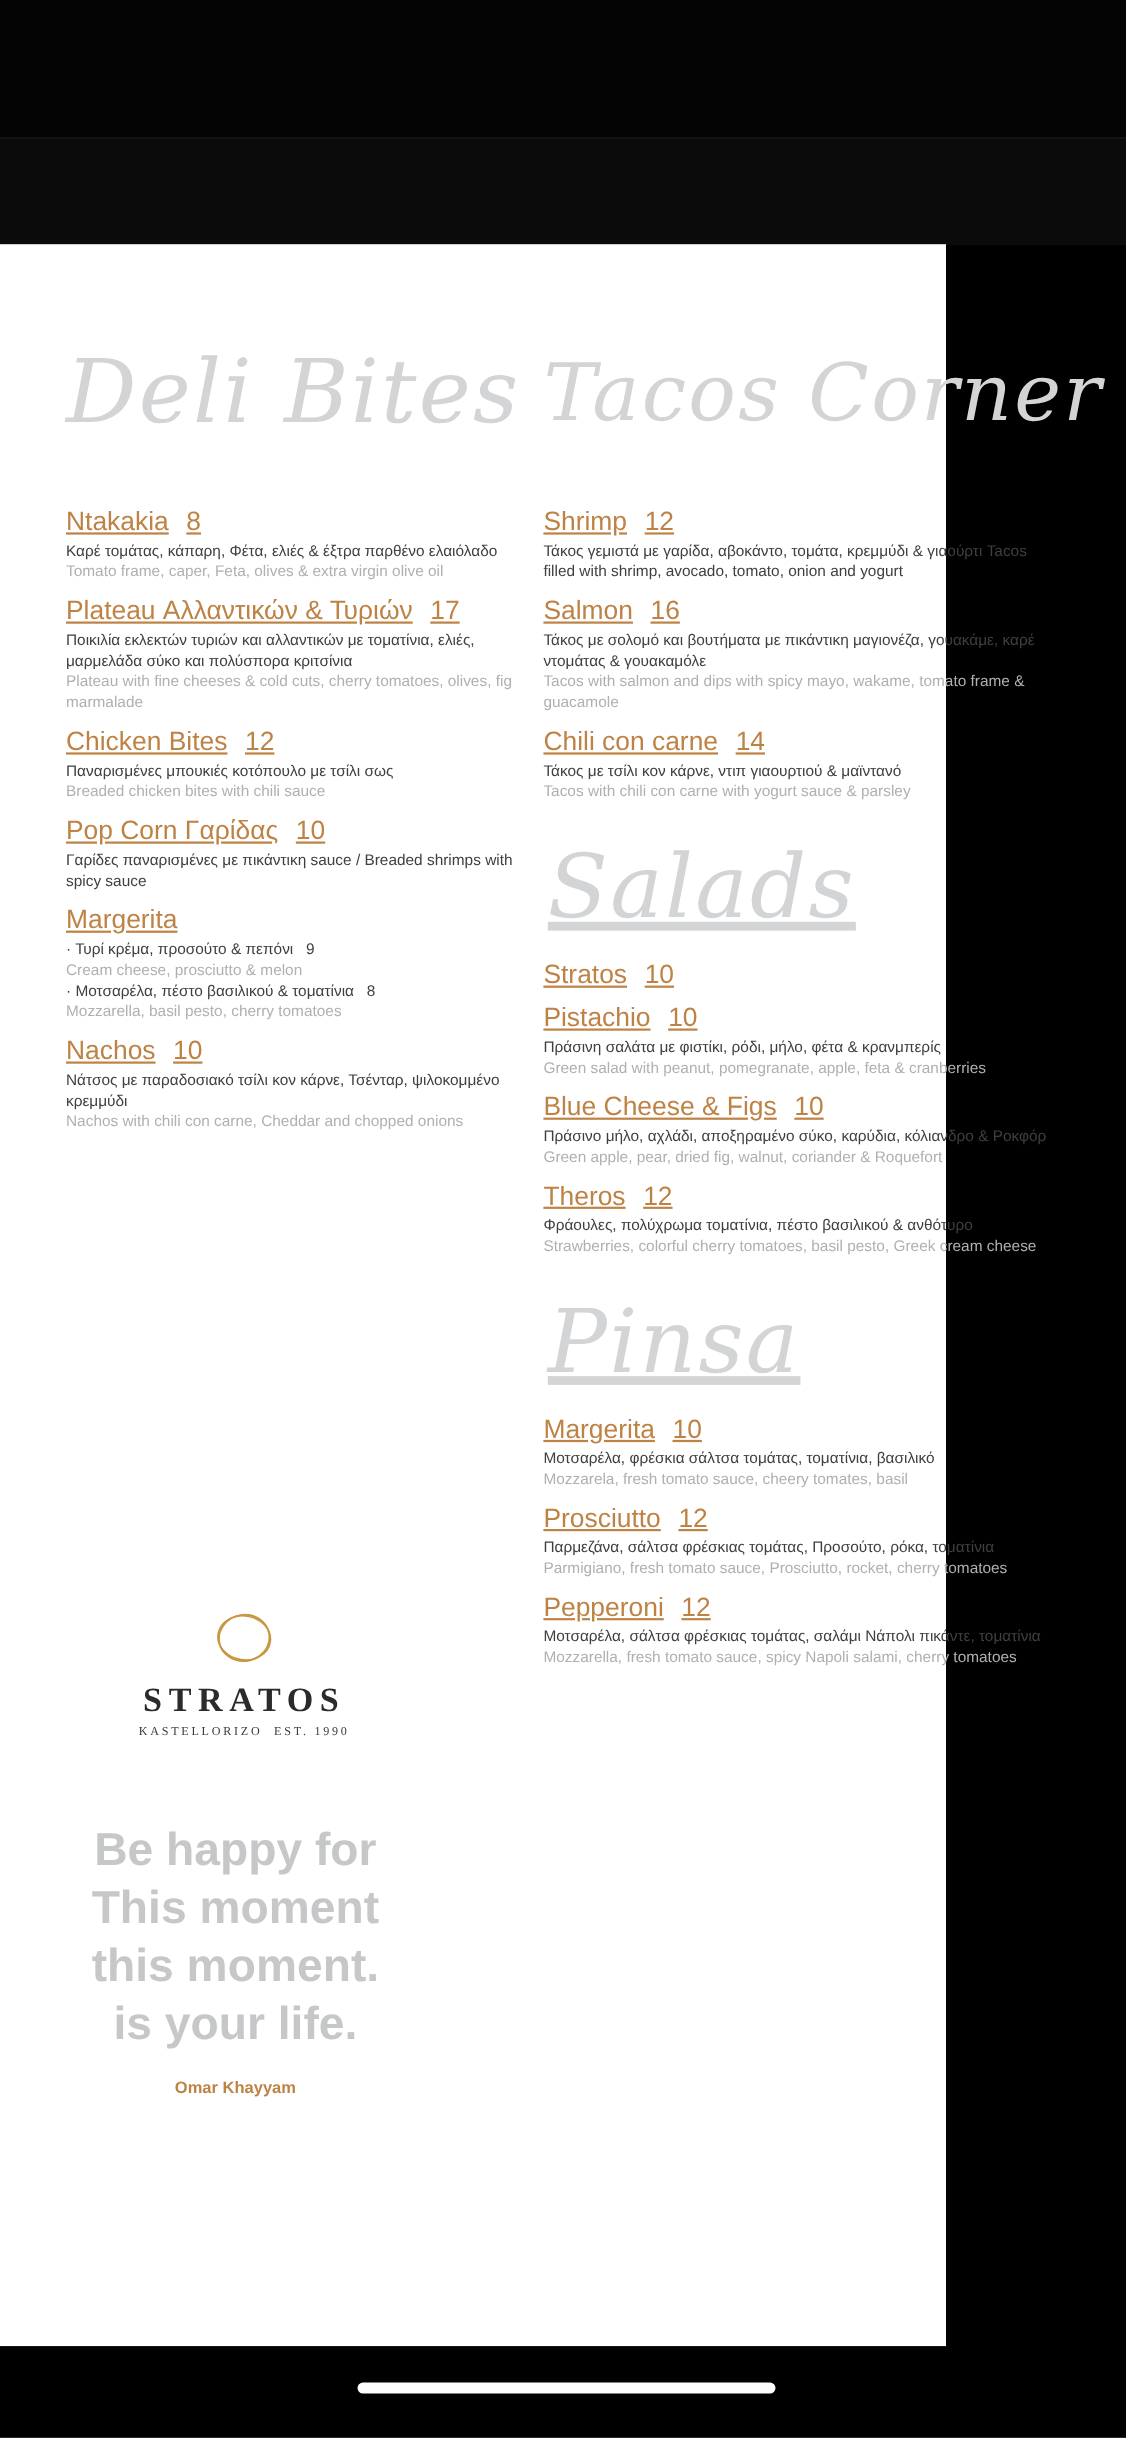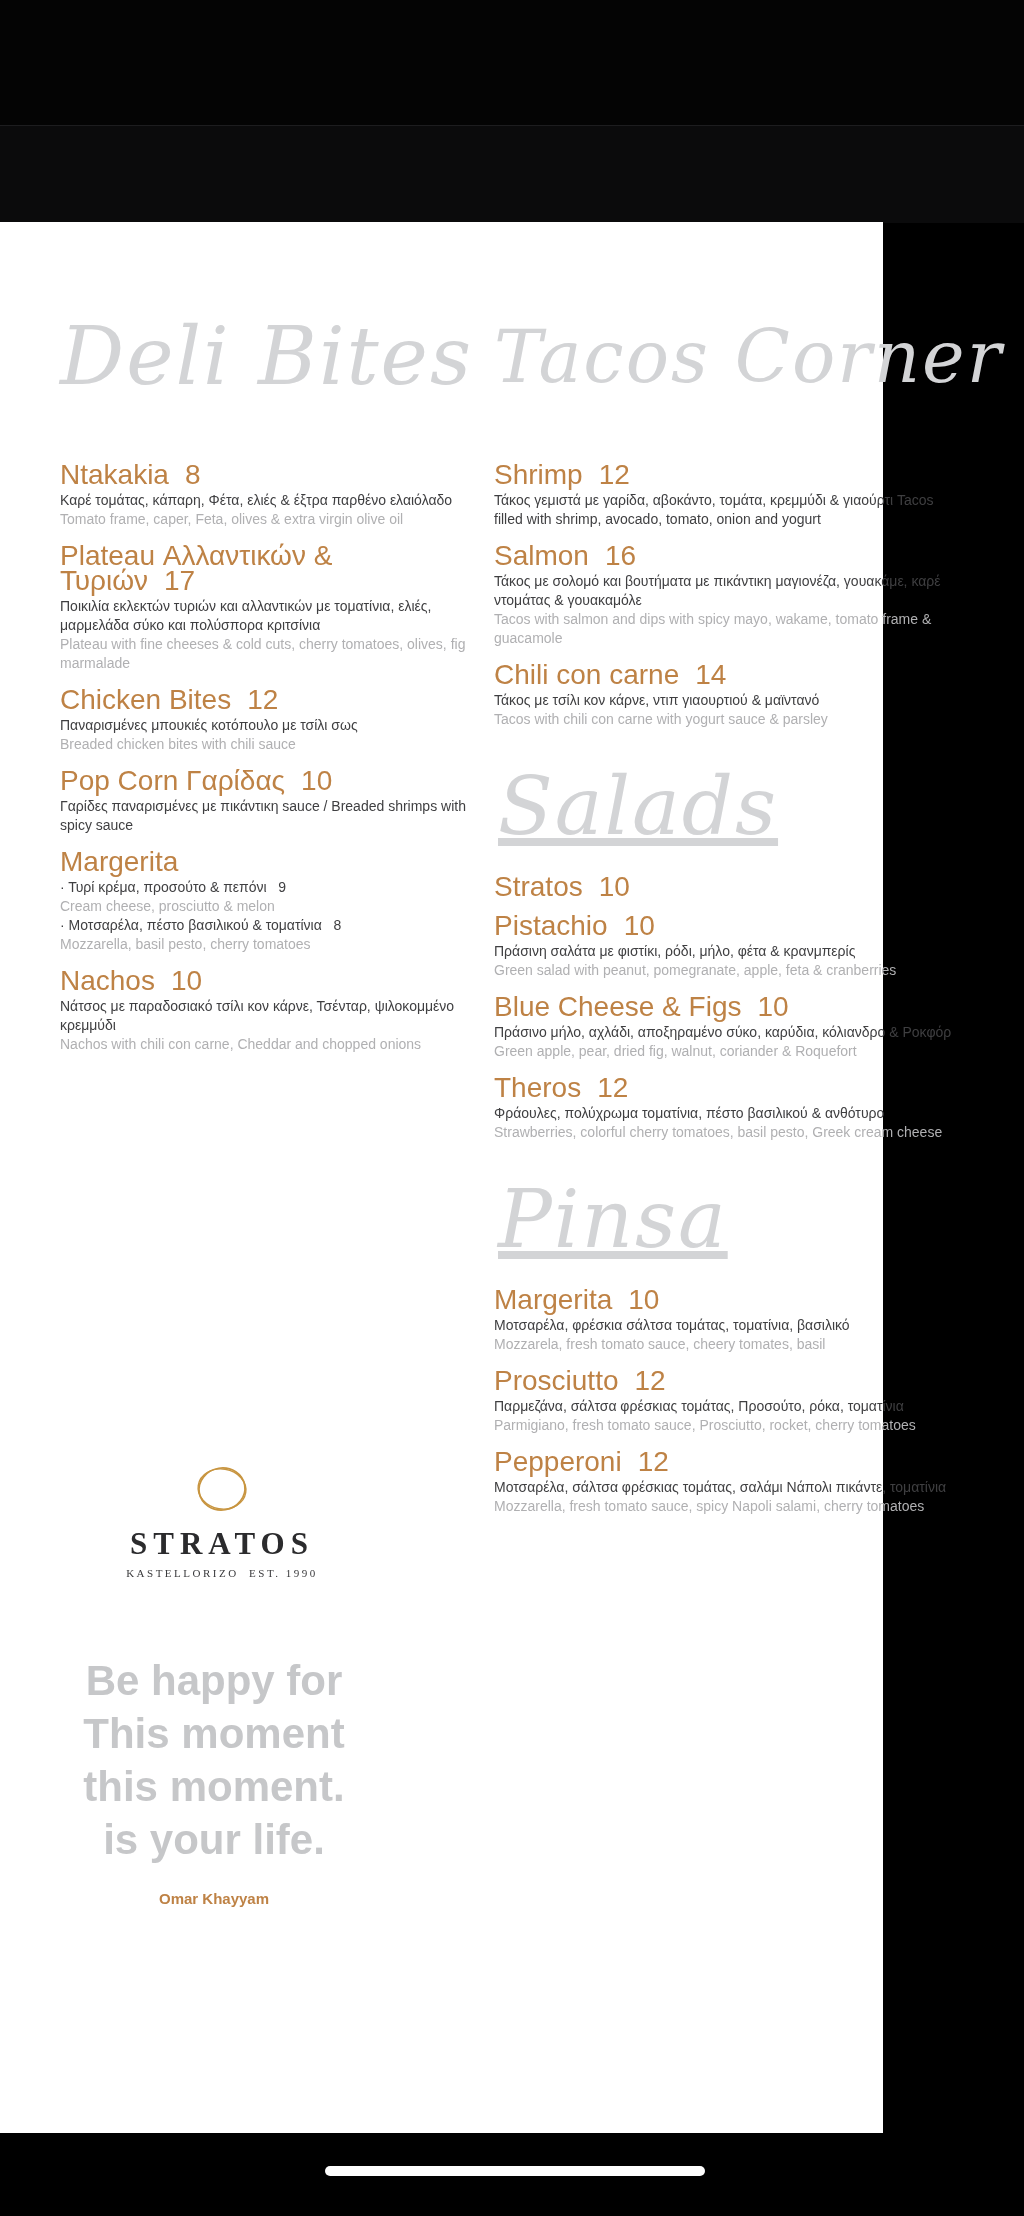--- a/index.html
+++ b/index.html
@@ -2,36 +2,36 @@
 <html><head>
 <meta charset="utf-8">
 <style>
   html,body { margin:0; padding:0; background:#2a2a2a; }
   .screen {
     position:relative; width:1024px; height:2216px; background:#000;
     font-family:"Liberation Sans", sans-serif; overflow:hidden; margin:0 auto;
   }
   .status-area { position:absolute; left:0; top:0; width:1024px; height:125px; background:#040404; }
   .toolbar-area { position:absolute; left:0; top:125px; width:1024px; height:97px; background:#0b0b0c; border-top:1px solid #1d1d1f; }
-  .page { position:absolute; left:0; top:222px; width:860px; height:1911px; background:#ffffff;padding-left:23px; }
+  .page { position:absolute; left:0; top:222px; width:860px; height:1911px; background:#ffffff; }
 
   .col { position:absolute; top:75px; }
   .col-left  { left:60px;  width:414px; }
   .col-right { left:494px; width:472px; }
 
   .script {
     font-family:"DejaVu Serif", serif; font-style:italic;
     color:var(--script,#d3d4d6); white-space:nowrap; letter-spacing:2px;
   }
   .script-top { font-size:80px; line-height:120px; height:165px; }
   .col-right .script-top { font-size:72px; }
   .script-inflow { font-size:80px; line-height:115px; margin:20px 0 10px 4px;text-decoration:underline; }
 
   .item { margin-bottom:14px; }
-  .item-title { font-size:28px; line-height:25px; color:var(--accent,#be8245); margin-bottom:4px; }
+  .item-title { font-size:24px; line-height:25px; color:var(--accent,#be8245); margin-bottom:4px;text-decoration:underline; }
   .item-price { margin-left:16px; }
   .desc { margin:0; font-size:14px; line-height:19px; }
   .desc .el { color:var(--dark,#3f3f41); }
   .desc .en { color:var(--light,#b0b0b2); }
 
   .brand { position:absolute; left:60px; top:1240px; width:324px; text-align:center; }
   .brand-logo-icon { display:inline-block; color:var(--gold,#c89540); }
   .brand-name {
     font-family:"Liberation Serif", serif; font-weight:bold;
     font-size:31px; letter-spacing:6px; color:#2b2b2d; margin-top:6px;

